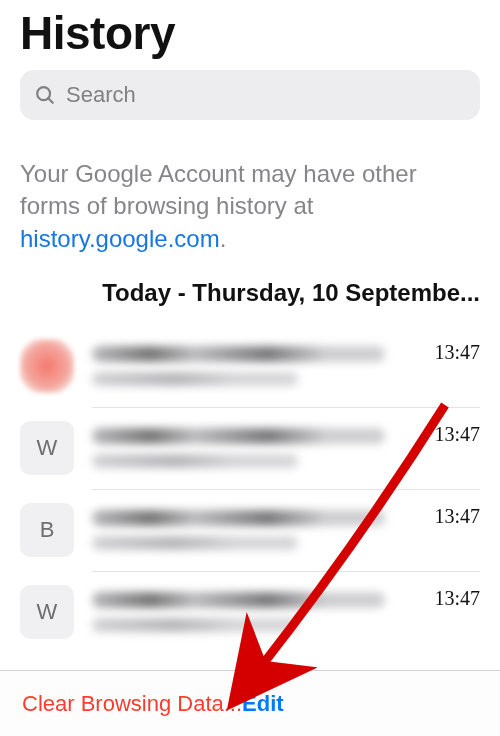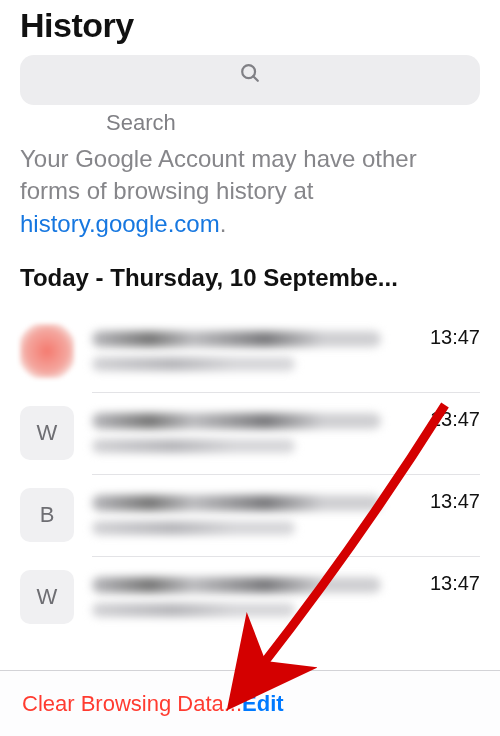--- a/index.html
+++ b/index.html
@@ -15,39 +15,38 @@
   .screen {
     width: 100%;
     height: 100%;
     display: flex;
     flex-direction: column;
   }
 
   
   .page-title {
     font-family: -apple-system, "SF Pro Display", "Helvetica Neue", Arial, sans-serif;
-    font-size: 34px;
+    font-size: 46px;
     font-weight: 800;
     letter-spacing: -0.5px;
     padding: 6px 20px 10px 20px;
     color: #111;
   }
 
   
   .search-wrap { padding: 0 20px 18px; }
   .search-box {
     display: flex;
     align-items: center;
-    gap: 26px;
+    gap: 10px;
     background: #ededef;
     border-radius: 14px;
     height: 50px;
-    padding: 7px 14px;
+    padding: 0 14px;
     color: #808085;
-    flex-direction: column;
   }
   .search-box svg { flex: 0 0 auto; }
   .search-input {
     flex: 1;
     border: none;
     background: transparent;
     font-size: 22px;
     color: #808085;
     outline: none;
   }
@@ -64,20 +63,21 @@
 
   
   .section-heading {
     padding: 14px 20px 8px 20px;
     font-size: 24px;
     font-weight: 700;
     color: #111;
     white-space: nowrap;
     overflow: hidden;
     text-overflow: ellipsis;
+    text-align: right;
   }
 
   
   .list { flex: 1; padding-top: 10px; }
   .row {
     display: flex;
     align-items: center;
     padding: 14px 20px;
     position: relative;
   }
@@ -109,20 +109,21 @@
   }
   .bl-1 { width: 88%; background: linear-gradient(90deg,#b9b9bd 0%, #777 20%, #bcbcbf 35%, #7a7a7d 60%, #cfcfd2 80%); }
   .bl-2 { width: 62%; background: linear-gradient(90deg,#d2d2d5 0%, #b6b6ba 40%, #d6d6d9 70%); height:14px; }
   .time {
     font-size: 20px;
     color: #111;
     margin-left: 10px;
     flex-shrink: 0;
     align-self: flex-start;
     padding-top: 2px;
+    font-family: Liberation Serif, serif;
   }
 
   
   .toolbar {
     display: flex;
     align-items: center;
     justify-content: flex-start;
     padding: 18px 22px 18px 22px;
     border-top: 1px solid #d3d3d7;
     background: #fdfdfe;

